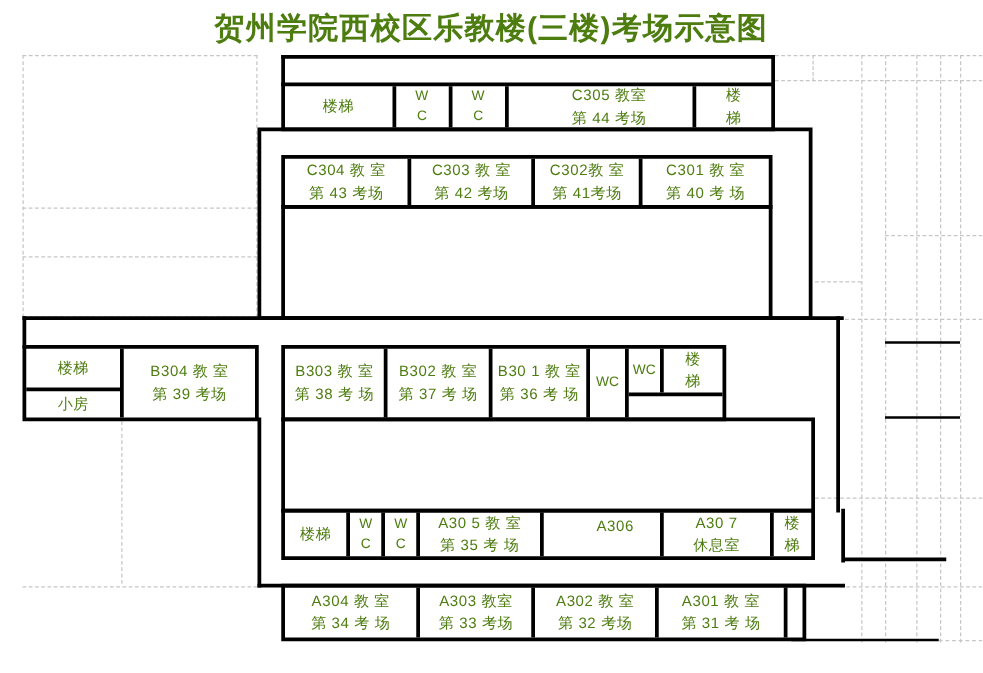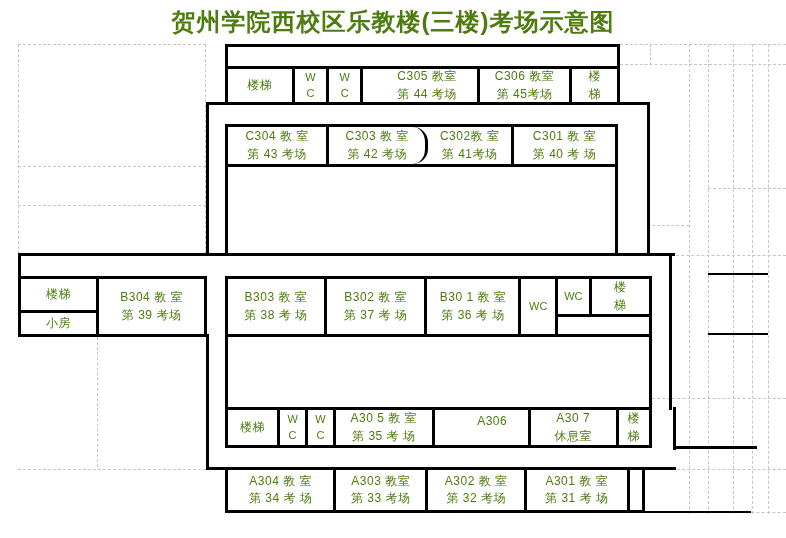--- a/index.html
+++ b/index.html
@@ -60,34 +60,32 @@
 
   <div class="box" style="left:225px;top:66px;width:395px;height:39px;">
     <div class="row">
       <div class="cell" style="flex:57 0 0;">楼梯</div>
       <div class="cell wc" style="flex:28 0 0;">W
 C</div>
       <div class="cell wc" style="flex:28 0 0;">W
 C</div>
       <div class="cell" style="flex:89 0 0;margin-left:14px;">C305 教室
 第 44 考场</div>
-      <div class="cell" style="flex:80 0 0;">C306 教室
-第 45考场</div>
       <div class="cell" style="flex:40 0 0;">楼
 梯</div>
     </div>
   </div>
 
   <div class="box" style="left:206px;top:102px;width:444px;height:154px;"></div>
 
   <div class="box" style="left:225px;top:124px;width:393px;height:43px;">
     <div class="row">
       <div class="cell" style="flex:102 0 0;">C304 教 室
 第 43 考场</div>
-      <div class="cell" style="flex:100 0 0;border-radius:15px;">C303 教 室
+      <div class="cell" style="flex:100 0 0;">C303 教 室
 第 42 考场</div>
       <div class="cell" style="flex:86 0 0;">C302教 室
 第 41考场</div>
       <div class="cell" style="flex:105 0 0;">C301 教 室
 第 40 考 场</div>
     </div>
   </div>
 
   <div class="box" style="left:225px;top:164px;width:393px;height:92px;"></div>
 
@@ -99,21 +97,21 @@
     <div class="row">
       <div class="col" style="flex:79 0 0;border-right:3px solid #000;">
         <div class="subcell" style="height:34px;border-bottom:3px solid #000;">楼梯</div>
         <div class="subcell" style="flex:1;text-align:right;">小房</div>
       </div>
       <div class="subcell" style="flex:110 0 0;">B304 教 室
 第 39 考场</div>
     </div>
   </div>
 
-  <div class="box" style="left:225px;top:276px;width:427px;height:61px;">
+  <div class="box" style="left:225px;top:276px;width:356px;height:61px;">
     <div class="row">
       <div class="cell" style="flex:100 0 0;">B303 教 室
 第 38 考 场</div>
       <div class="cell" style="flex:102 0 0;">B302 教 室
 第 37 考 场</div>
       <div class="cell" style="flex:95 0 0;">B30 1 教 室
 第 36 考 场</div>
       <div class="cell wc" style="flex:35 0 0;">WC</div>
       <div class="col" style="flex:95 0 0;">
         <div class="row" style="height:38px;flex:0 0 auto;border-bottom:3px solid #000;box-sizing:border-box;">

